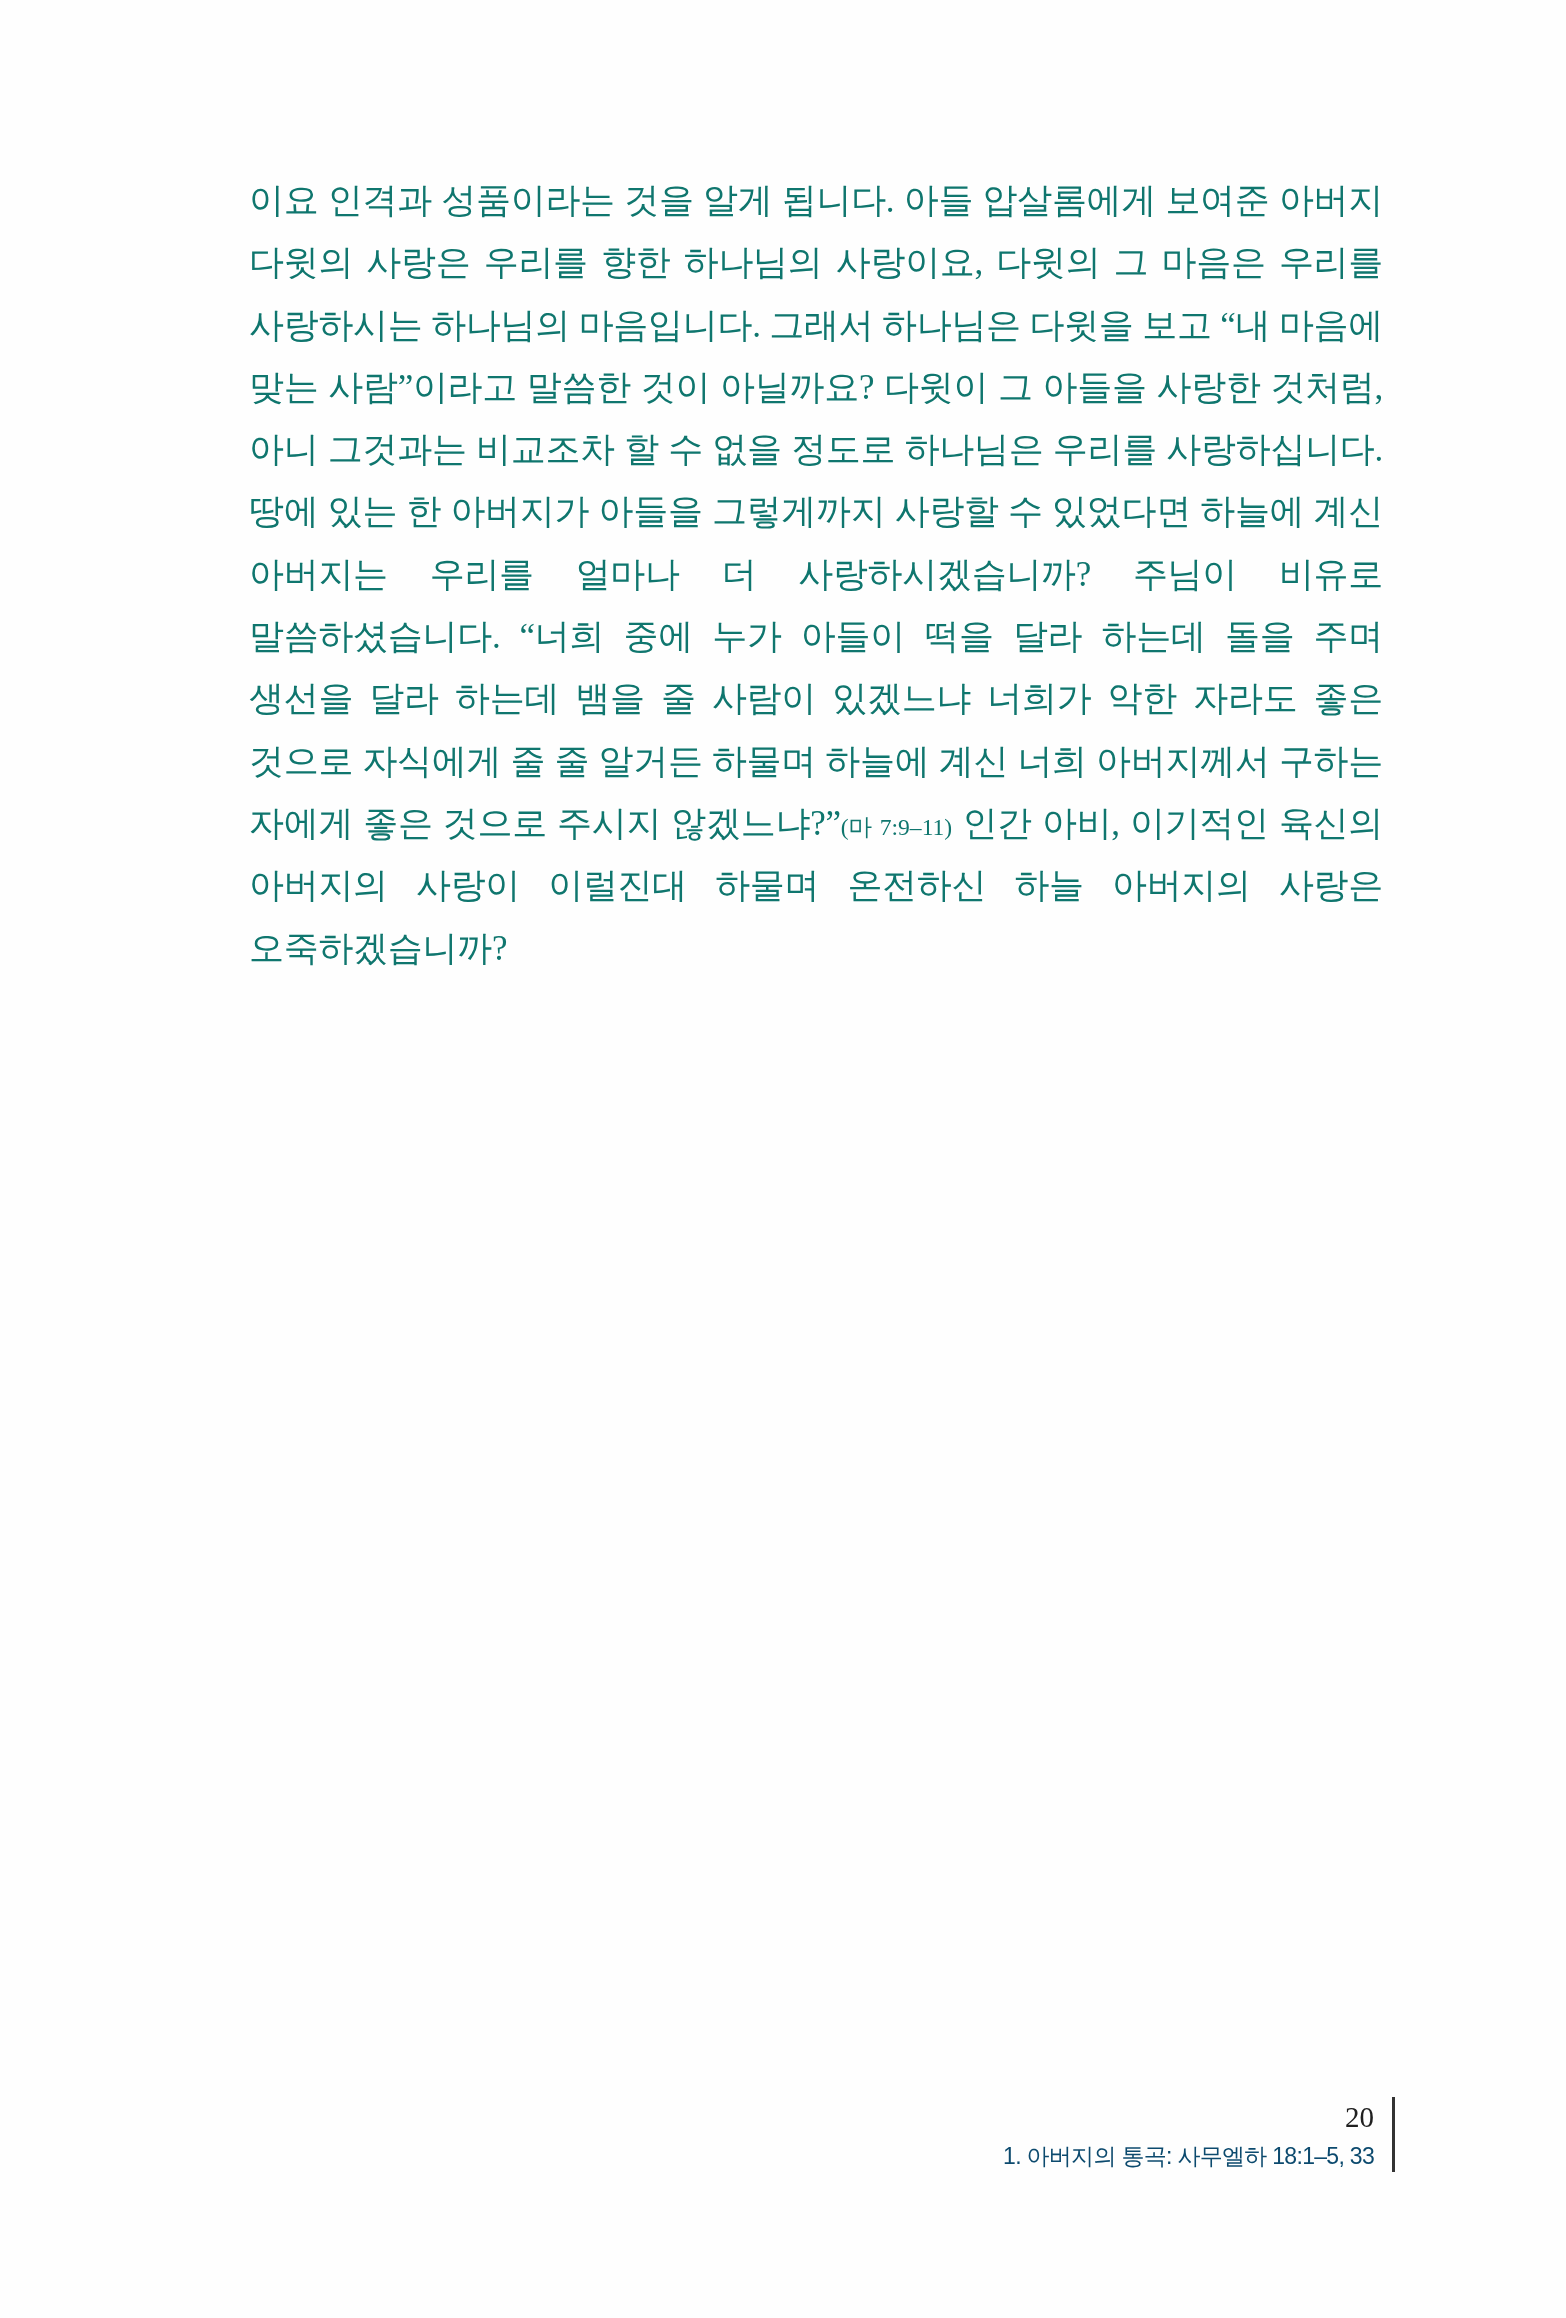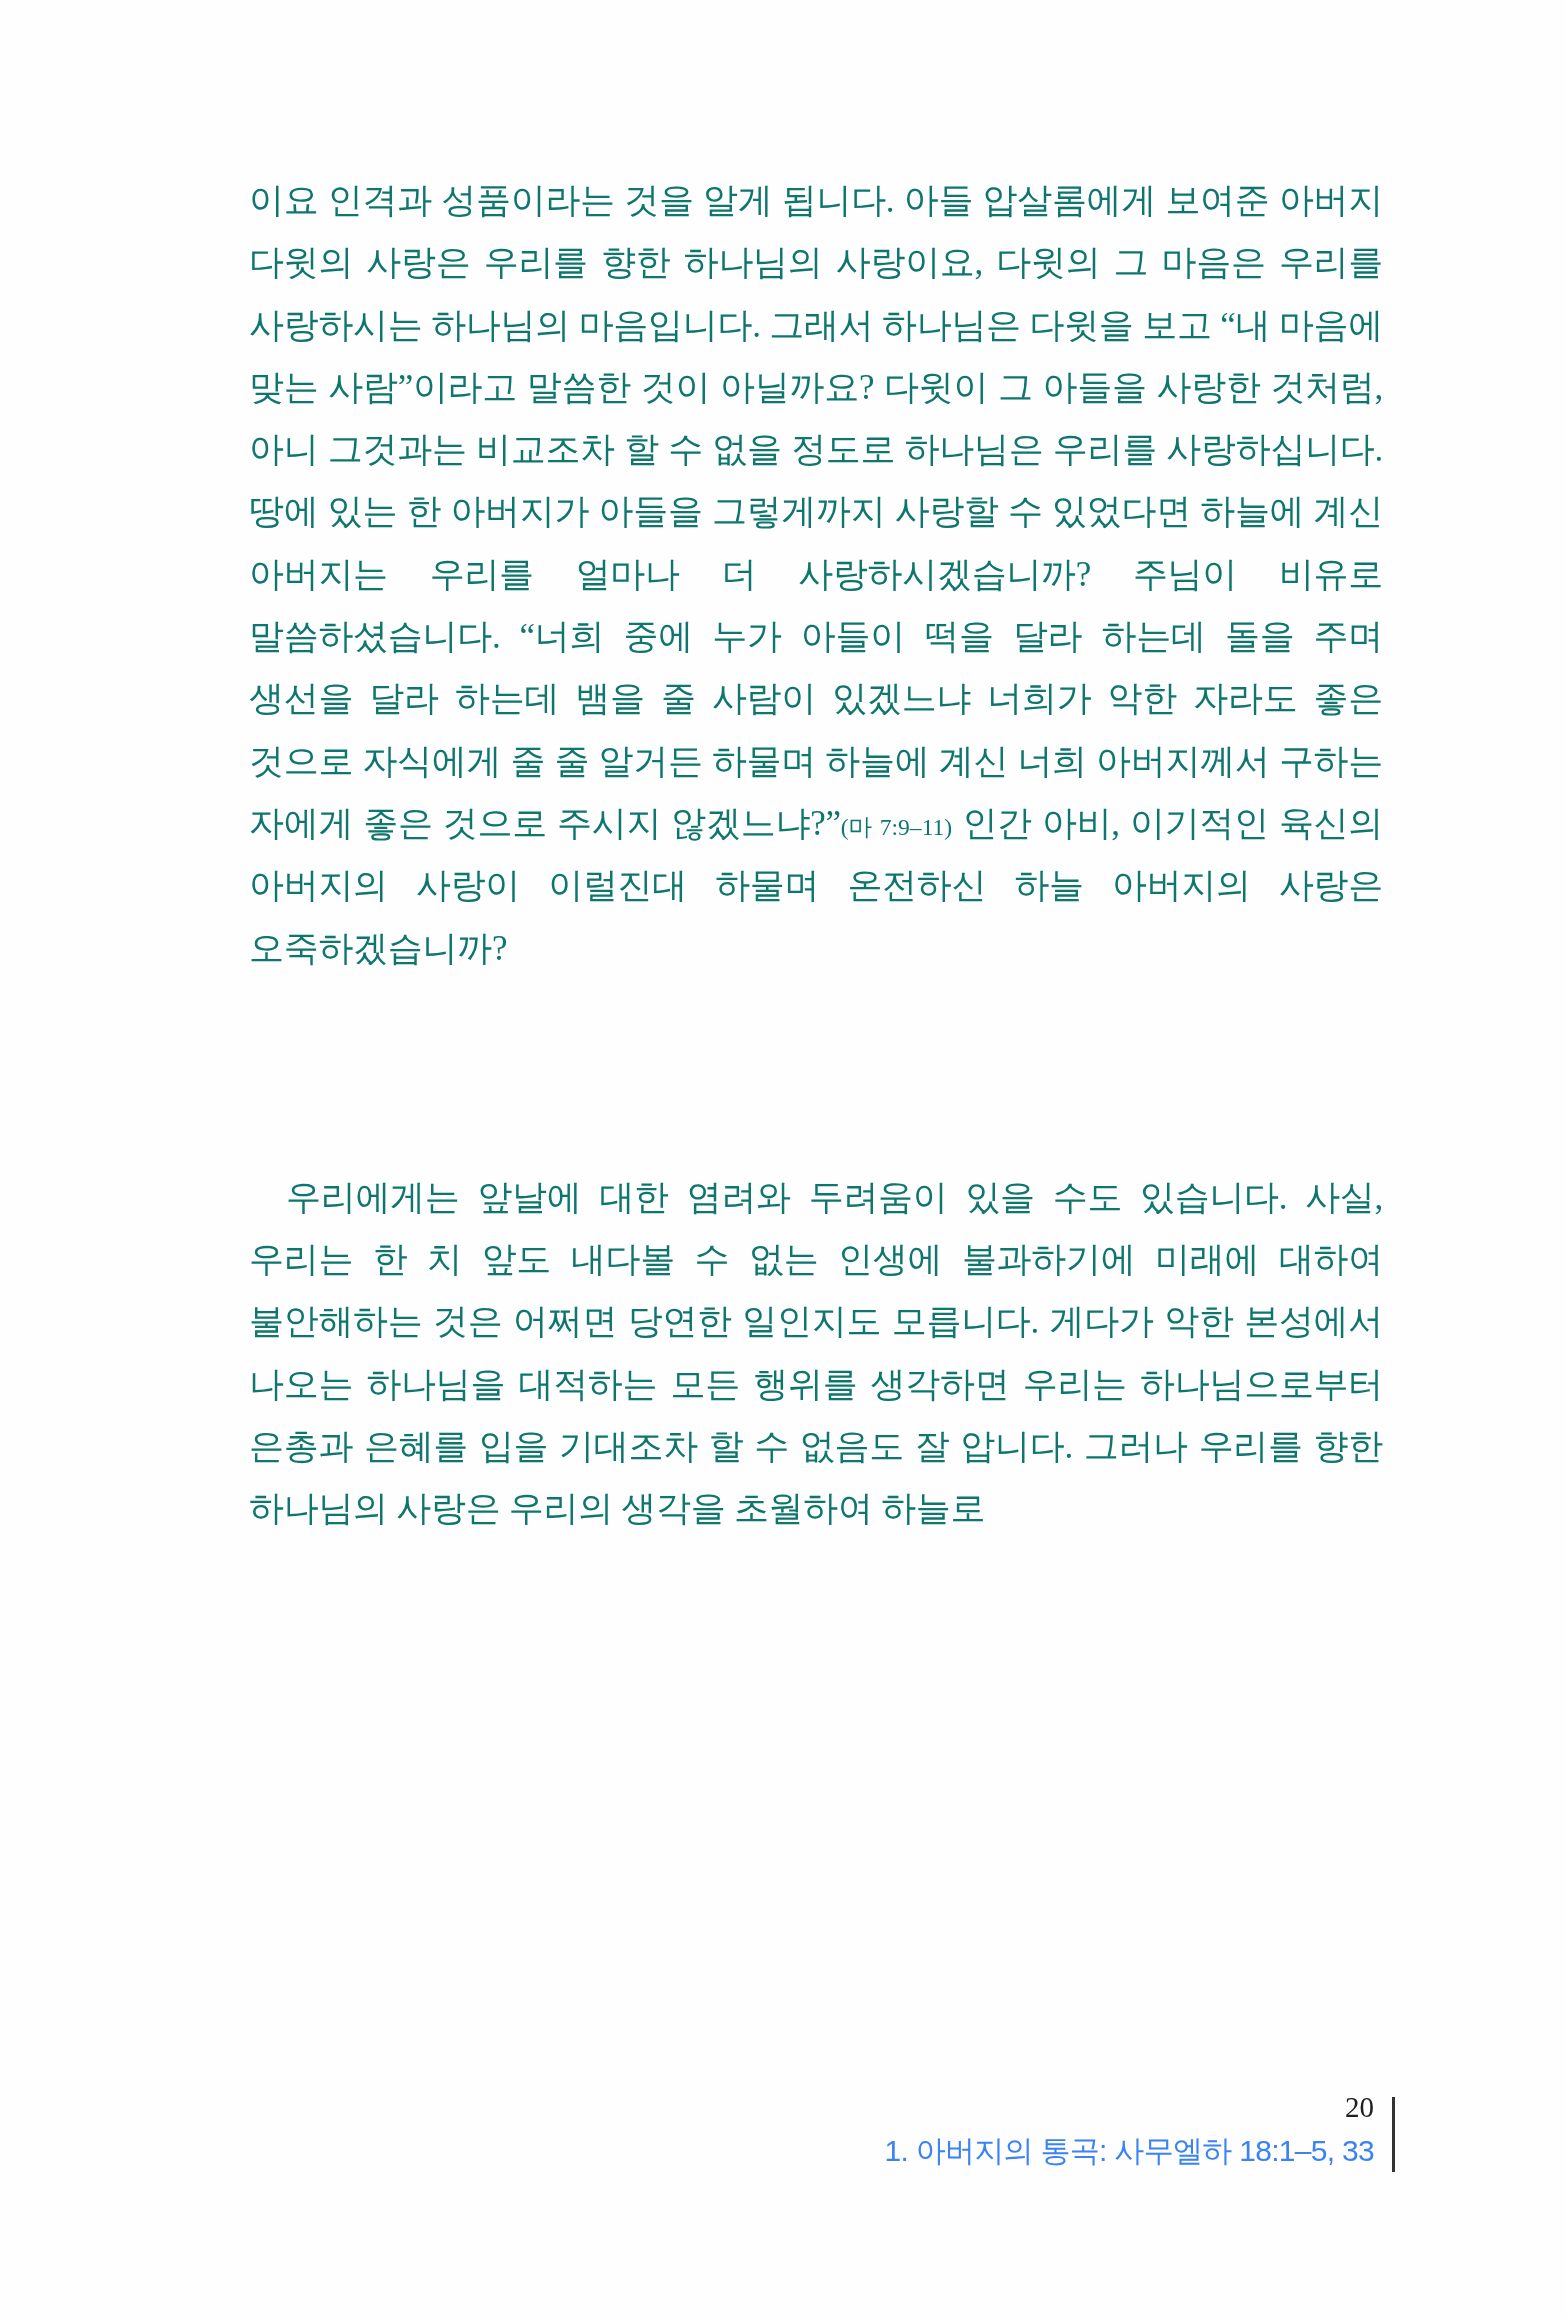--- a/index.html
+++ b/index.html
@@ -64,23 +64,23 @@
   }
   .folio {
     font-family: "Liberation Serif", "DejaVu Serif", serif;
     font-size: 29px;
     color: #202020;
     margin: 0 0 7px 0;
     padding-right: 7px;
   }
   .running-title {
     font-family: "Liberation Sans", "DejaVu Sans", sans-serif;
-    font-size: 30px;
+    font-size: 23px;
     letter-spacing: -0.7px;
-    color: #3b82f6;
+    color: #0c4a6e;
     margin: 0;
     padding-right: 7px;
   }
   .footer-rule {
     position: absolute;
     right: 171px;
     bottom: 147px;
     width: 2.6px;
     height: 75px;
     background: #333333;
@@ -93,21 +93,20 @@
 
   <div class="content">
 
     <p class="body-par"><span>이요 인격과 성품이라는 것을 알게 됩니다. 아들 압살롬에게 보여준 아버지 다윗의 사랑은 우리를 향한 하나님의 사랑이요, 다윗의 그 마음은 우리를 사랑하시는 하나님의 마음입니다. 그래서 하나님은 다윗을 보고 “내 마음에 맞는 사람”이라고 말씀한 것이 아닐까요? 다윗이 그 아들을 사랑한 것처럼, 아니 그것과는 비교조차 할 수 없을 정도로 하나님은 우리를 사랑하십니다. 땅에 있는 한 아버지가 아들을 그렇게까지 사랑할 수 있었다면 하늘에 계신 아버지는 우리를 얼마나 더 사랑하시겠습니까? 주님이 비유로 말씀하셨습니다. “너희 중에 누가 아들이 떡을 달라 하는데 돌을 주며 생선을 달라 하는데 뱀을 줄 사람이 있겠느냐 너희가 악한 자라도 좋은 것으로 자식에게 줄 줄 알거든 하물며 하늘에 계신 너희 아버지께서 구하는 자에게 좋은 것으로 주시지 않겠느냐?”</span><span class="ref">(마 7:9–11)</span><span> 인간 아비, 이기적인 육신의 아버지의 사랑이 이럴진대 하물며 온전하신 하늘 아버지의 사랑은 오죽하겠습니까?</span></p>
 
     <div class="spacer-after-par"></div>
 
 
     <div class="spacer-after-head"></div>
 
-    <p class="body-par"><span class="indent"></span><span>우리에게는 앞날에 대한 염려와 두려움이 있을 수도 있습니다. 사실, 우리는 한 치 앞도 내다볼 수 없는 인생에 불과하기에 미래에 대하여 불안해하는 것은 어쩌면 당연한 일인지도 모릅니다. 게다가 악한 본성에서 나오는 하나님을 대적하는 모든 행위를 생각하면 우리는 하나님으로부터 은총과 은혜를 입을 기대조차 할 수 없음도 잘 압니다. 그러나 우리를 향한 하나님의 사랑은 우리의 생각을 초월하여 하늘로</span></p>
 
   </div>
 
   <div class="footer">
     <p class="folio">20</p>
     <p class="running-title">1. 아버지의 통곡: 사무엘하 18:1–5, 33</p>
   </div>
   <div class="footer-rule"></div>
 
 </div>

